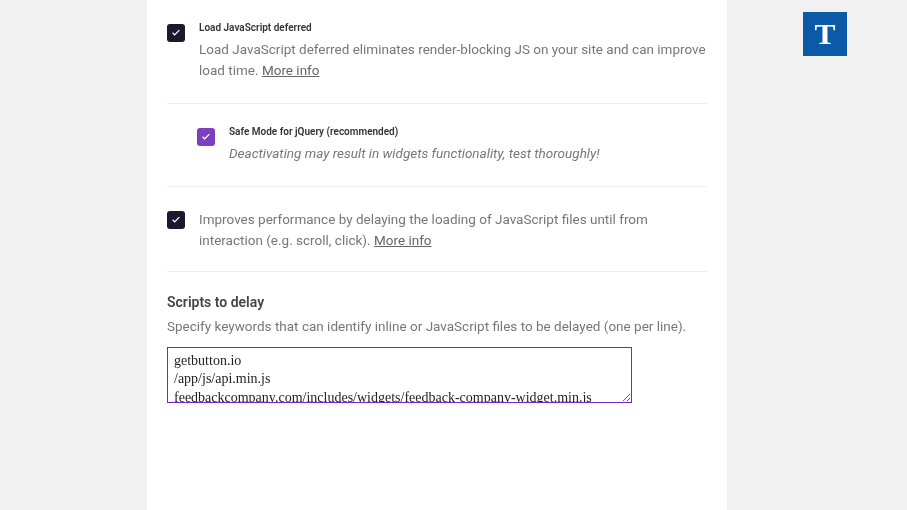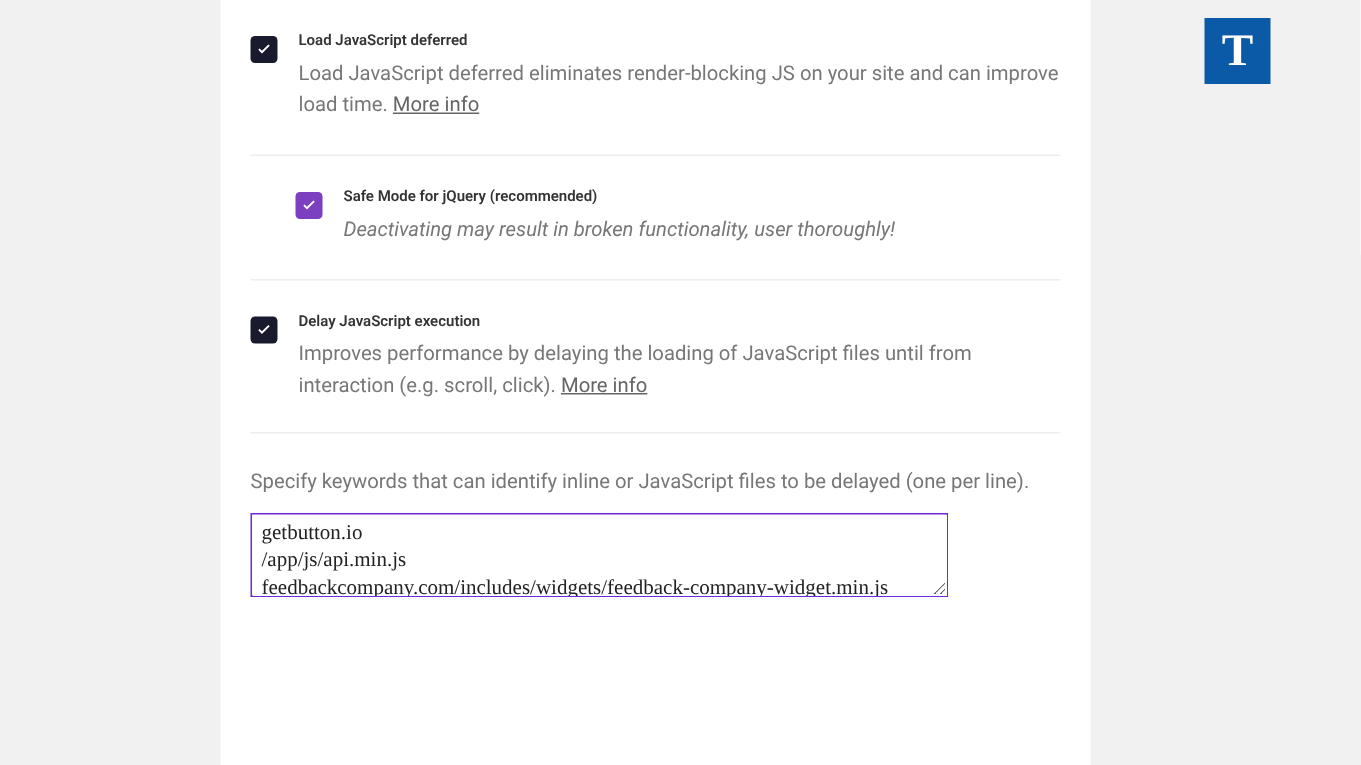--- a/index.html
+++ b/index.html
@@ -145,43 +145,43 @@
 
   <div class="section">
     <div class="row indent">
       <div class="checkbox purple">
         <svg viewBox="0 0 16 16">
             <path fill="#fff" d="M6.2 11.6 2.9 8.3l1.2-1.2 2.1 2.1 5.7-5.7 1.2 1.2z"></path>
           </svg>
       </div>
       <div class="content">
         <div class="title">Safe Mode for jQuery (recommended)</div>
-        <div class="warn">Deactivating may result in broken functionality, user thoroughly!</div>
+        <div class="warn">Deactivating may result in widgets functionality, test thoroughly!</div>
       </div>
     </div>
   </div>
 
   <div class="section">
     <div class="row">
       <div class="checkbox dark">
         <svg viewBox="0 0 16 16">
             <path fill="#fff" d="M6.2 11.6 2.9 8.3l1.2-1.2 2.1 2.1 5.7-5.7 1.2 1.2z"></path>
           </svg>
       </div>
       <div class="content">
-        <div class="title">Delay JavaScript execution</div>
         <div class="desc">
           <span>Improves performance by delaying the loading of JavaScript files until from interaction (e.g. scroll, click). </span><span class="link">More info</span>
         </div>
       </div>
     </div>
 
     <div class="divider-line"></div>
 
     <div class="subsection">
+      <div class="subtitle">Scripts to delay</div>
       <div class="subdesc">Specify keywords that can identify inline or JavaScript files to be delayed (one per line).</div>
       <textarea class="scripts" spellcheck="false" style="">getbutton.io
 /app/js/api.min.js
 feedbackcompany.com/includes/widgets/feedback-company-widget.min.js</textarea>
     </div>
   </div>
 
 </div>
 
 <div class="badge">

